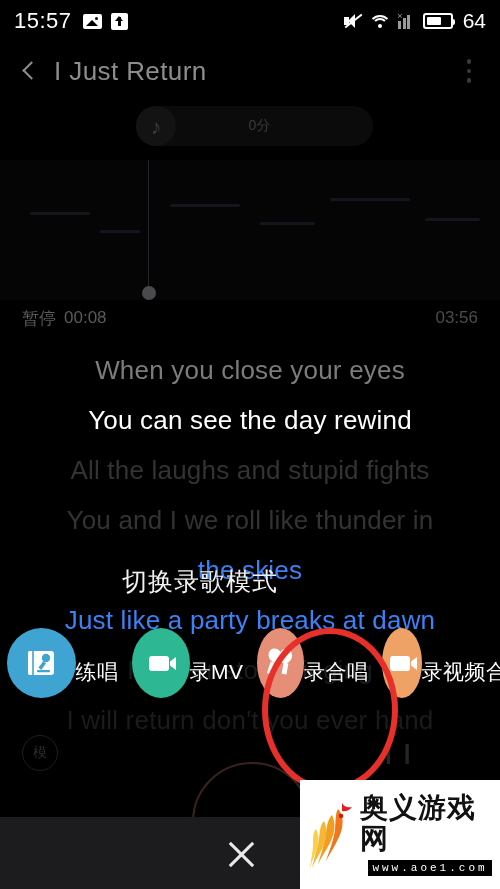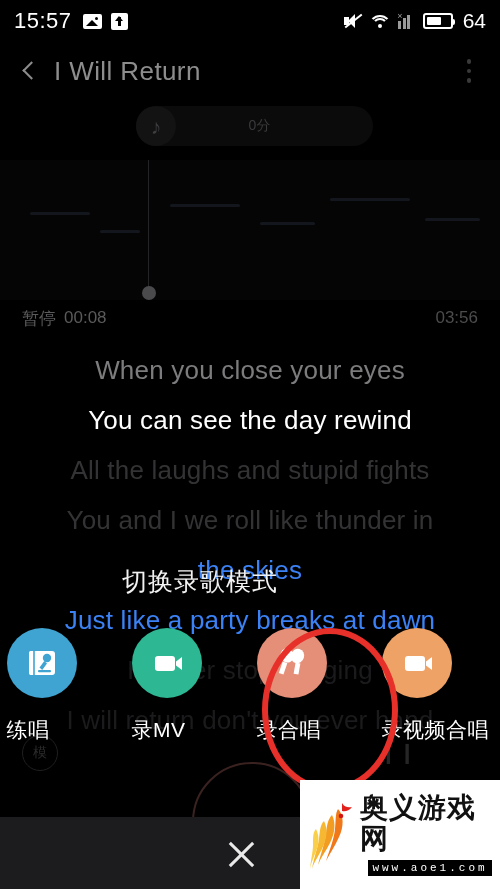--- a/index.html
+++ b/index.html
@@ -404,22 +404,22 @@
     position: absolute;
     top: 83px; left: 0;
     width: 500px;
     display: flex;
     justify-content: space-around;
     align-items: flex-start;
   }
   .mode-item {
     width: 112px;
     display: flex;
-    flex-direction: column;
-    align-items: flex-start;
+    flex-direction: row;
+    align-items: center;
   }
   .mode-circle {
     width: 70px; height: 70px;
     border-radius: 50%;
     display: flex;
     align-items: center;
     justify-content: center;
     position: relative;
   }
   .mode-label {
@@ -536,21 +536,21 @@
       </div>
       <div class="icon-battery">
         <div class="fill"></div>
       </div>
       <div id="battery-level">64</div>
     </div>
   </div>
 
   <div id="title-bar">
     <div id="back-button"></div>
-    <div id="song-title">I Will Return</div>
+    <div id="song-title">I Just Return</div>
     <div id="more-menu">
       <span></span>
         <span></span>
         <span></span>
     </div>
   </div>
 
   <div id="score-pill">
     <div id="score-badge">♪</div>
     <div id="score-value">0分</div>

